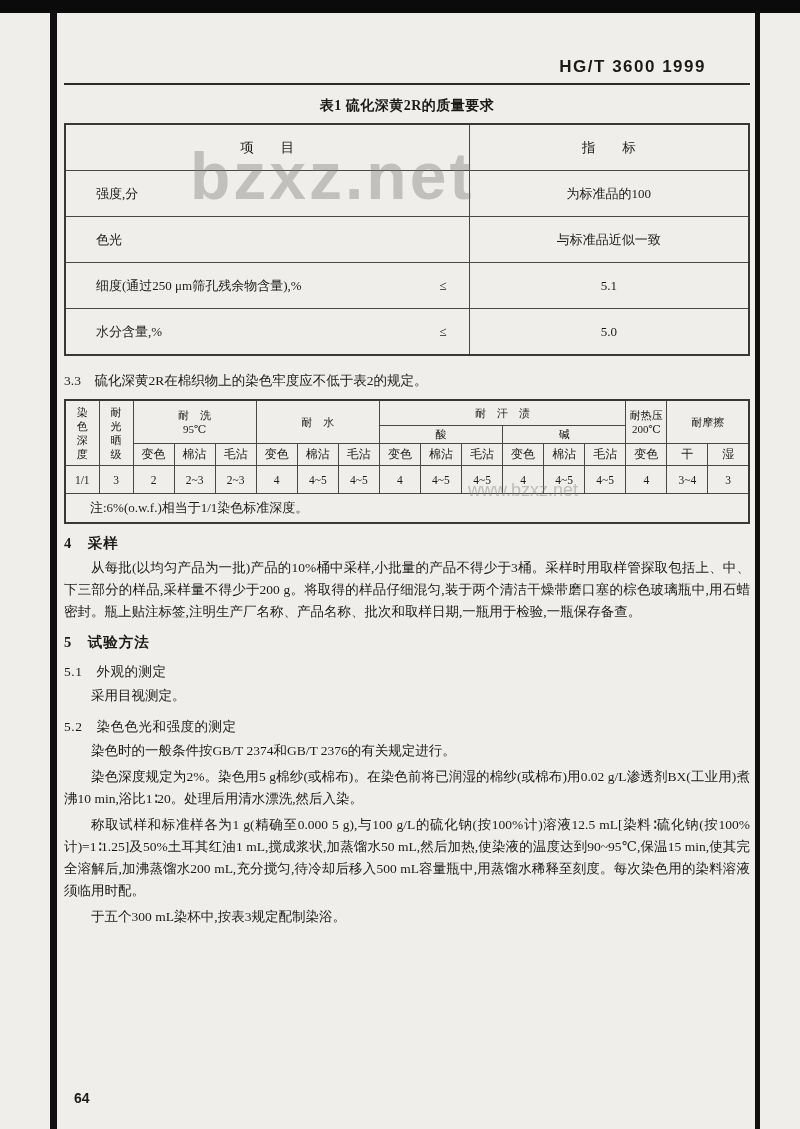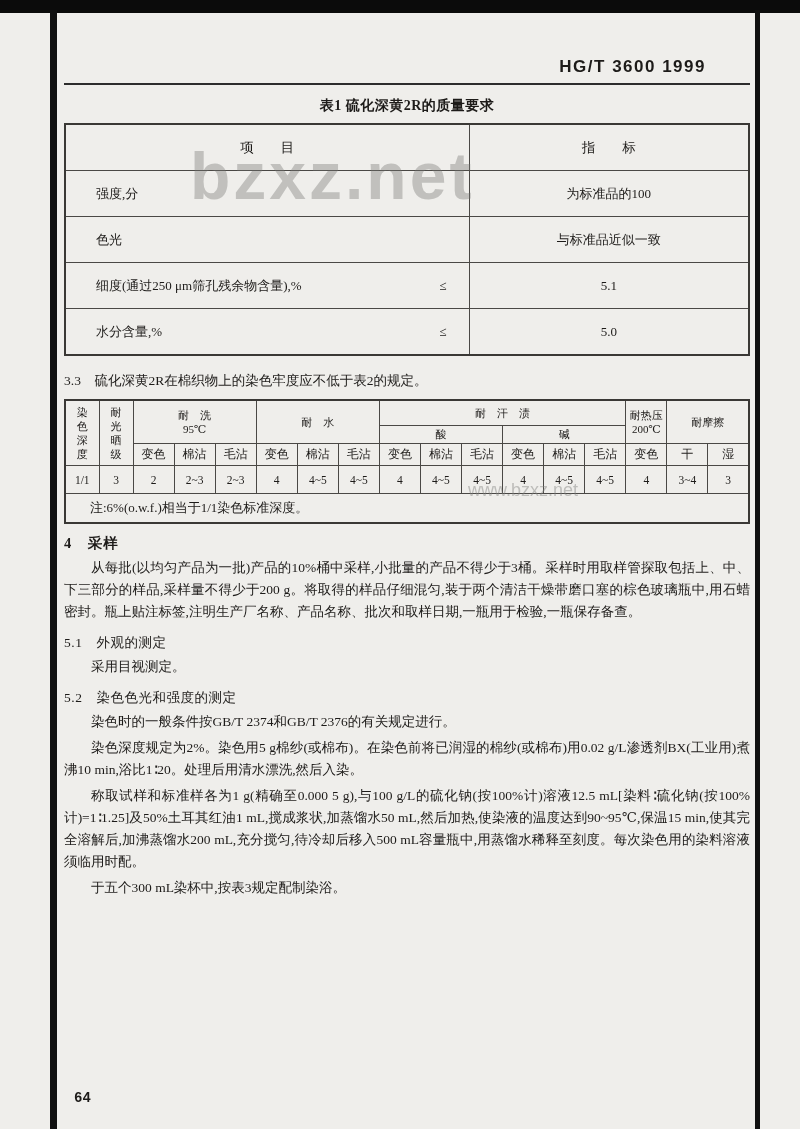--- a/index.html
+++ b/index.html
@@ -49,21 +49,21 @@
   .body-p{margin-top:4px;font-size:13.5px;line-height:22px;text-align:justify;text-indent:2em;}
 
   .wm-large{position:absolute;left:190px;top:138px;z-index:6;
     font-family:"Liberation Sans","DejaVu Sans",sans-serif;font-weight:bold;
     font-size:66px;letter-spacing:3px;color:rgba(118,118,116,0.38);}
   .wm-small{position:absolute;left:468px;top:480px;z-index:6;
     font-family:"Liberation Sans","DejaVu Sans",sans-serif;
     font-size:18px;color:rgba(128,128,126,0.45);}
 
   .page-num{position:absolute;left:74px;top:1090px;font-size:14px;font-weight:bold;
-    font-family:Liberation Mono, monospace;}
+    font-family:Liberation Sans, sans-serif;}
 </style>
 </head>
 <body>
 
 <div class="strip-top"></div>
 <div class="bar-left"></div>
 <div class="bar-right"></div>
 
 <div class="wm-large">bzxz.net</div>
 <div class="wm-small">www.bzxz.net</div>
@@ -176,20 +176,21 @@
       </tr>
       <tr>
         <td colspan="17" class="note-cell">注:6%(o.w.f.)相当于1/1染色标准深度。</td>
       </tr>
     </tbody>
   </table>
 
   <div class="sec-h">4　采样</div>
   <div class="body-p">从每批(以均匀产品为一批)产品的10%桶中采样,小批量的产品不得少于3桶。采样时用取样管探取包括上、中、下三部分的样品,采样量不得少于200 g。将取得的样品仔细混匀,装于两个清洁干燥带磨口塞的棕色玻璃瓶中,用石蜡密封。瓶上贴注标签,注明生产厂名称、产品名称、批次和取样日期,一瓶用于检验,一瓶保存备查。</div>
 
+  <div class="sec-h">5　试验方法</div>
 
   <div class="sub-h">5.1　外观的测定</div>
   <div class="body-p">采用目视测定。</div>
 
   <div class="sub-h">5.2　染色色光和强度的测定</div>
   <div class="body-p">染色时的一般条件按GB/T 2374和GB/T 2376的有关规定进行。</div>
 
   <div class="body-p">染色深度规定为2%。染色用5 g棉纱(或棉布)。在染色前将已润湿的棉纱(或棉布)用0.02 g/L渗透剂BX(工业用)煮沸10 min,浴比1∶20。处理后用清水漂洗,然后入染。</div>
 
   <div class="body-p">称取试样和标准样各为1 g(精确至0.000 5 g),与100 g/L的硫化钠(按100%计)溶液12.5 mL[染料∶硫化钠(按100%计)=1∶1.25]及50%土耳其红油1 mL,搅成浆状,加蒸馏水50 mL,然后加热,使染液的温度达到90~95℃,保温15 min,使其完全溶解后,加沸蒸馏水200 mL,充分搅匀,待冷却后移入500 mL容量瓶中,用蒸馏水稀释至刻度。每次染色用的染料溶液须临用时配。</div>

